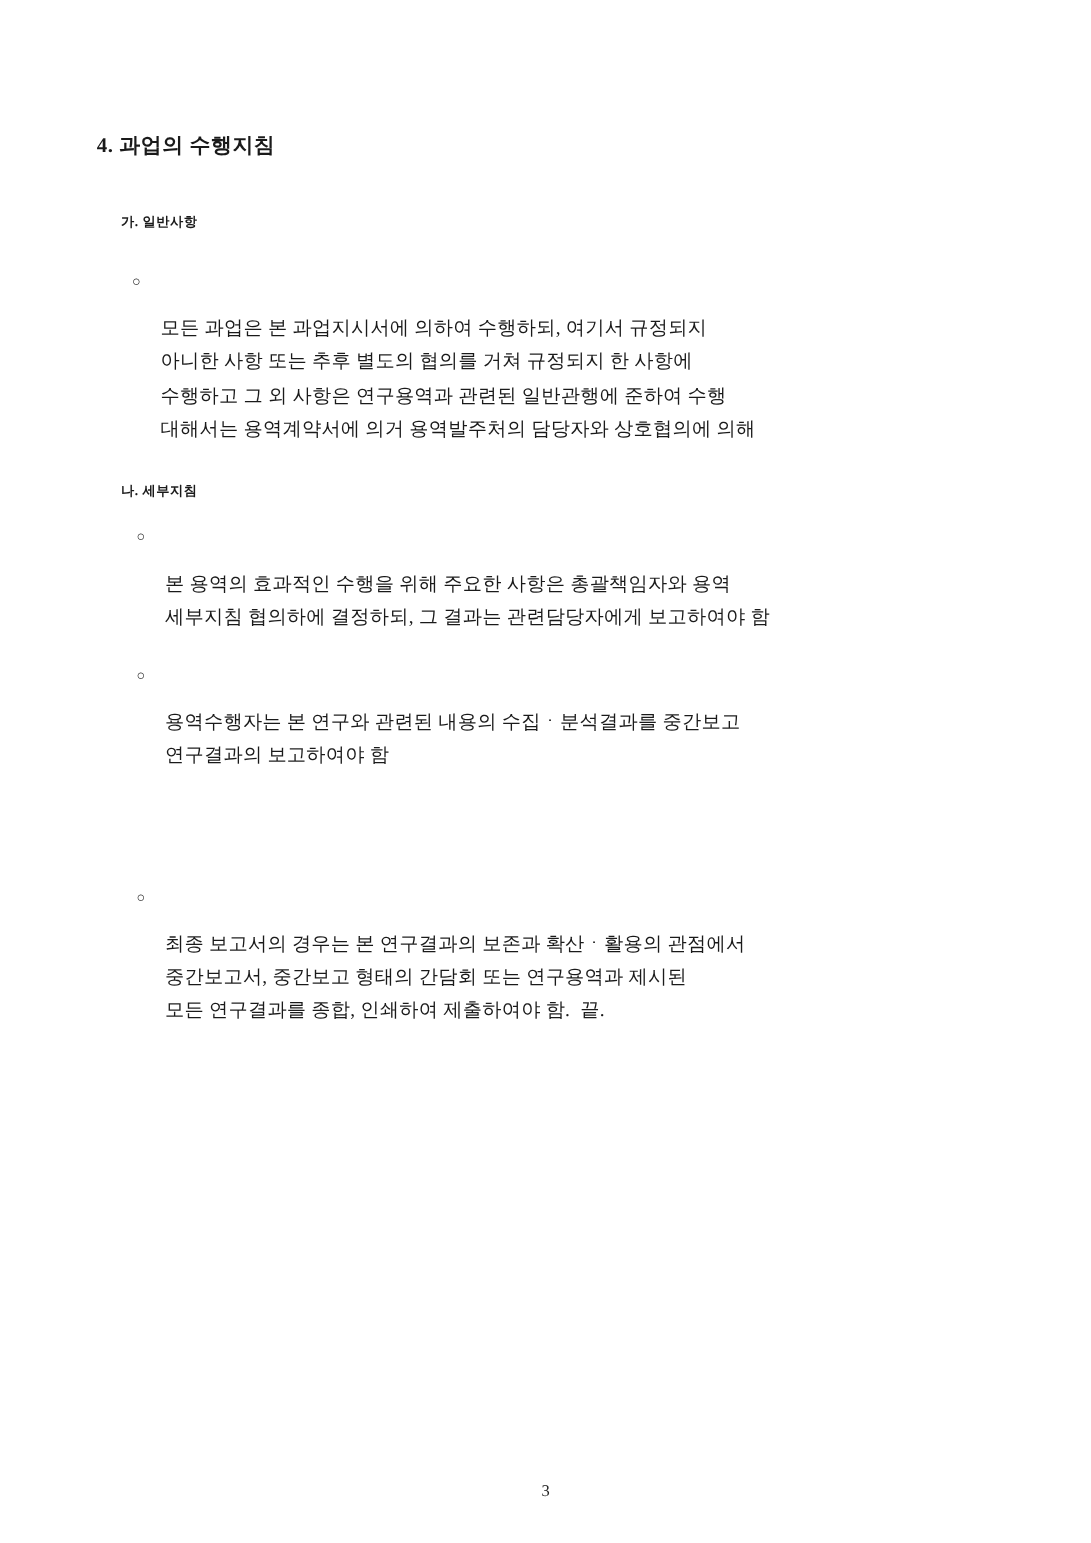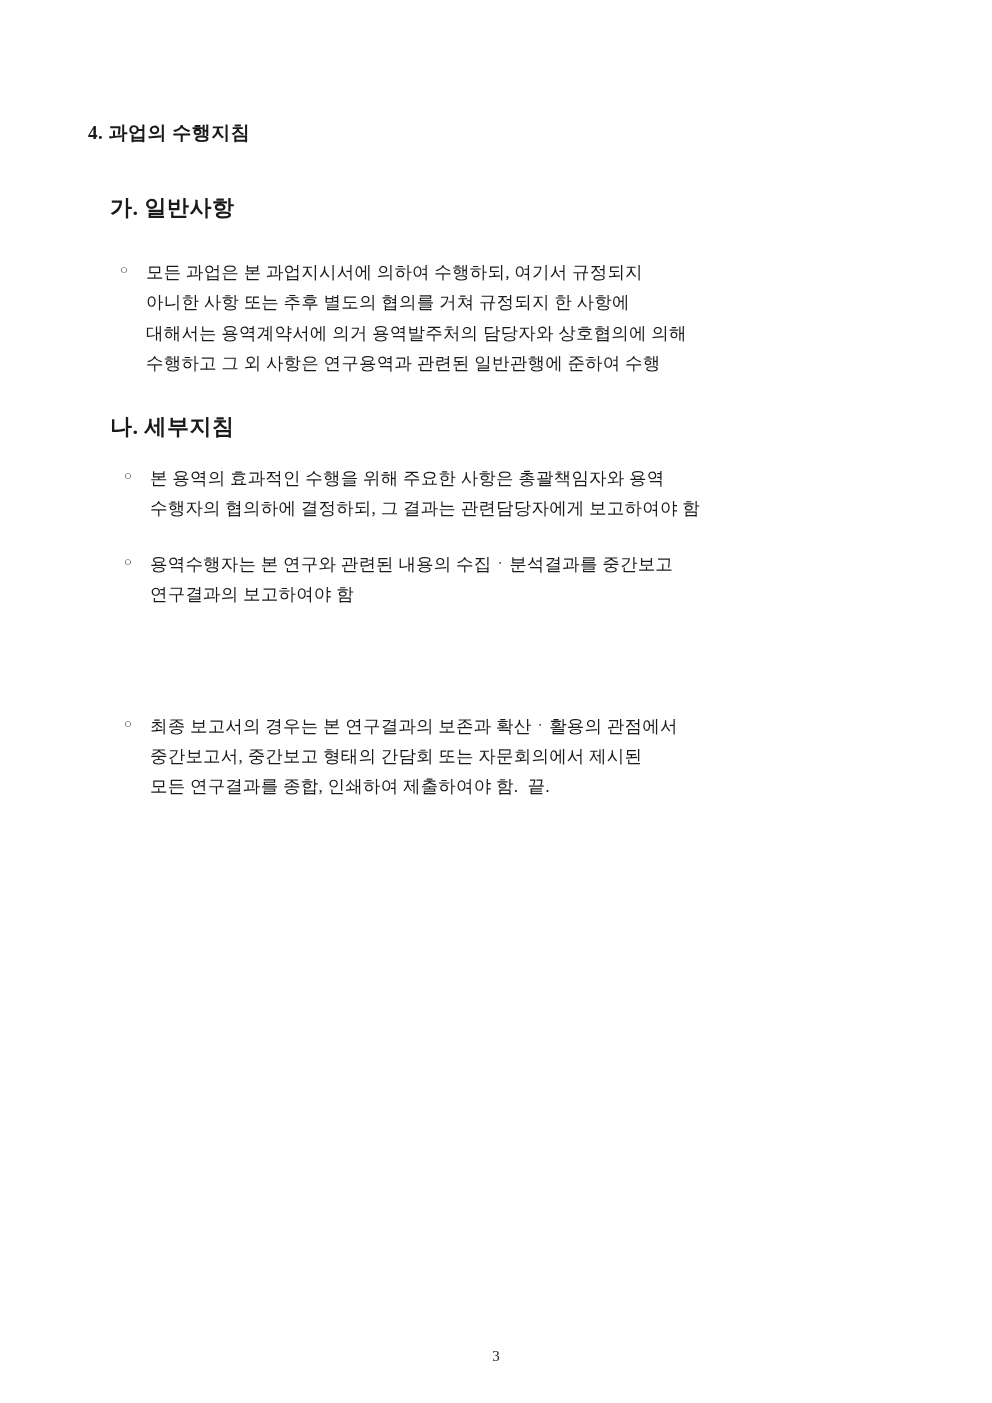--- a/index.html
+++ b/index.html
@@ -25,21 +25,21 @@
 
   
   .h-section {
     font-size: 19px;
     font-weight: bold;
     letter-spacing: 0.5px;
     margin: 0 0 0 0;
     line-height: 1.4;
   }
   .h-sub {
-    font-size: 22px;
+    font-size: 12px;
     font-weight: bold;
     letter-spacing: 0.5px;
     margin: 0;
     line-height: 1.4;
     padding-left: 22px;
   }
 
   
   .bullet-row {
     display: flex;
@@ -50,20 +50,21 @@
   }
   .bullet-mark {
     flex: 0 0 auto;
     width: 26px;
     text-align: left;
     font-size: 13px;
     line-height: 1.95;
   }
   .bullet-text {
     flex: 1 1 auto;
+    margin-top: 40px;
   }
   .bullet-text .ln {
     display: block;
     white-space: pre;
   }
 
   .indent-a { padding-left: 32px; }
   .indent-b { padding-left: 36px; }
 
   
@@ -96,36 +97,36 @@
 
   <h3 class="h-sub">가. 일반사항</h3>
 
   <div class="gap-2"></div>
 
   <div class="bullet-row indent-a">
     <span class="bullet-mark">○</span>
     <span class="bullet-text">
       <span class="ln">모든 과업은 본 과업지시서에 의하여 수행하되, 여기서 규정되지</span>
       <span class="ln">아니한 사항 또는 추후 별도의 협의를 거쳐 규정되지 한 사항에</span>
+      <span class="ln">수행하고 그 외 사항은 연구용역과 관련된 일반관행에 준하여 수행</span>
       <span class="ln">대해서는 용역계약서에 의거 용역발주처의 담당자와 상호협의에 의해</span>
-      <span class="ln">수행하고 그 외 사항은 연구용역과 관련된 일반관행에 준하여 수행</span>
     </span>
   </div>
 
   <div class="gap-2"></div>
 
   <h3 class="h-sub">나. 세부지침</h3>
 
   <div class="gap-4"></div>
 
   <div class="bullet-row indent-b">
     <span class="bullet-mark">○</span>
     <span class="bullet-text">
       <span class="ln">본 용역의 효과적인 수행을 위해 주요한 사항은 총괄책임자와 용역</span>
-      <span class="ln">수행자의 협의하에 결정하되, 그 결과는 관련담당자에게 보고하여야 함</span>
+      <span class="ln">세부지침 협의하에 결정하되, 그 결과는 관련담당자에게 보고하여야 함</span>
     </span>
   </div>
 
   <div class="gap-3"></div>
 
   <div class="bullet-row indent-b">
     <span class="bullet-mark">○</span>
     <span class="bullet-text">
       <span class="ln">용역수행자는 본 연구와 관련된 내용의 수집ㆍ분석결과를 중간보고</span>
       <span class="ln">연구결과의 보고하여야 함</span>
@@ -134,19 +135,19 @@
 
   <div class="gap-5"></div>
 
 
   <div class="gap-6"></div>
 
   <div class="bullet-row indent-b">
     <span class="bullet-mark">○</span>
     <span class="bullet-text">
       <span class="ln">최종 보고서의 경우는 본 연구결과의 보존과 확산ㆍ활용의 관점에서</span>
-      <span class="ln">중간보고서, 중간보고 형태의 간담회 또는 자문회의에서 제시된</span>
+      <span class="ln">중간보고서, 중간보고 형태의 간담회 또는 연구용역과 제시된</span>
       <span class="ln">모든 연구결과를 종합, 인쇄하여 제출하여야 함.  끝.</span>
     </span>
   </div>
 
   <div class="page-number">3</div>
 </div>
 
 </body></html>

